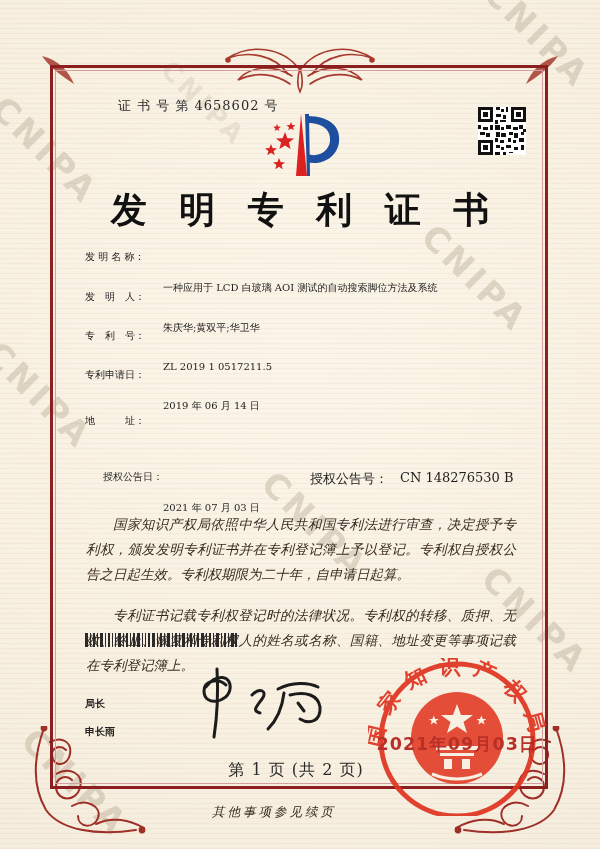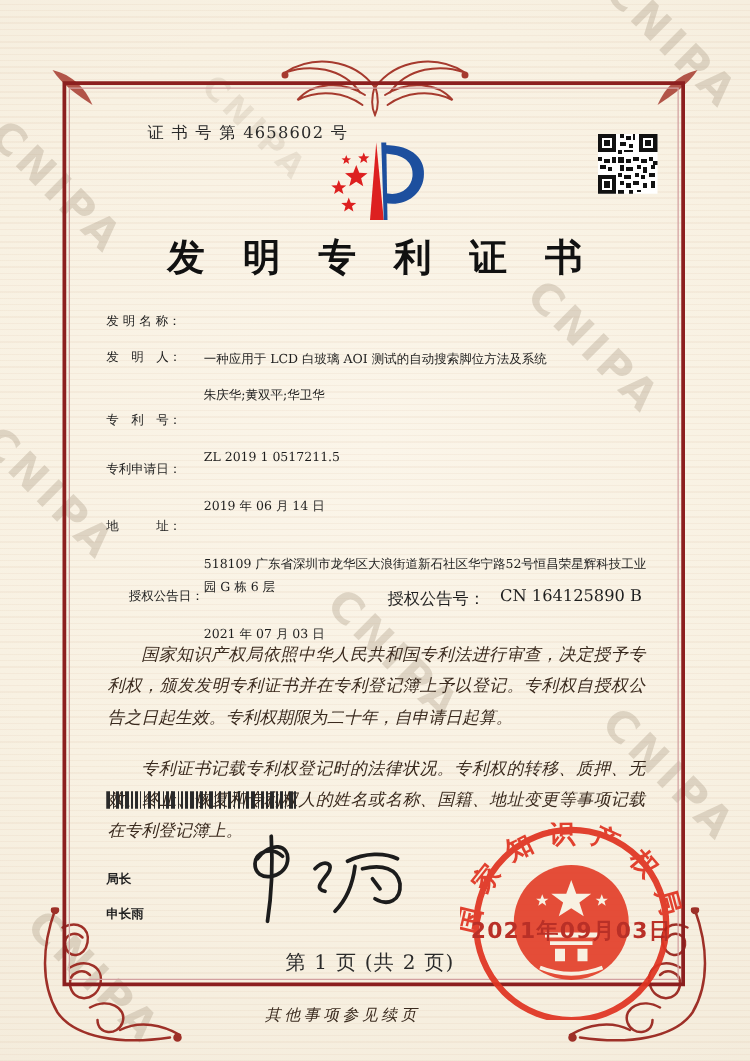--- a/index.html
+++ b/index.html
@@ -32,21 +32,21 @@
     border:1px solid #d2a0a0;
   }
   .cert-no{
     position:absolute;left:78px;top:97px;z-index:3;
     font-size:13px;color:#2a2a2a;letter-spacing:1px;margin-left:40px;
   }
   .qr{position:absolute;left:478px;top:107px;z-index:3;}
   .logo{position:absolute;left:255px;top:110px;z-index:3;}
   .title{
     position:absolute;left:0;top:186px;width:600px;z-index:3;
-    text-align:center;font-size:30px;font-weight:bold;color:#111;
+    text-align:center;font-size:36px;font-weight:bold;color:#111;
     letter-spacing:10px;text-indent:10px;
   }
   .frow{position:absolute;left:85px;z-index:3;font-size:10px;color:#1e1e1e;display:flex;}
   .frow .lab{flex:0 0 78px;white-space:nowrap;}
   .frow .val{margin-left:0;max-width:368px;line-height:19px;margin-top:28px;}
   .grant2{position:absolute;left:310px;top:470px;z-index:3;font-size:13px;color:#1e1e1e;display:flex;gap:12px;}
   .grant2 .lab{flex:0 0 78px;white-space:nowrap;}
   .bodytext{
     position:absolute;left:70px;top:496px;width:462px;z-index:3;
     font-size:13.5px;line-height:25px;color:#3a2a1e;
@@ -194,43 +194,42 @@
       <polygon points="22,14 23,16.6 25.8,16.8 23.6,18.4 24.3,21.1 22,19.6 19.7,21.1 20.4,18.4 18.2,16.8 21,16.6"></polygon>
     </g>
   </svg>
 
   <div class="title">发 明 专 利 证 书</div>
 
   <div class="frow" style="top:250px;">
     <span class="lab">发 明 名 称：</span>
     <span class="val">一种应用于 LCD 白玻璃 AOI 测试的自动搜索脚位方法及系统</span>
   </div>
-  <div class="frow" style="top:279px;">
+  <div class="frow" style="top:290px;">
     <span class="lab">发　明　人：</span>
     <span class="val">朱庆华;黄双平;华卫华</span>
   </div>
   <div class="frow" style="top:329px;">
     <span class="lab">专　利　号：</span>
     <span class="val">ZL 2019 1 0517211.5</span>
   </div>
   <div class="frow" style="top:368px;">
     <span class="lab">专利申请日：</span>
     <span class="val">2019 年 06 月 14 日</span>
   </div>
   <div class="frow" style="top:414px;">
     <span class="lab">地　　　址：</span>
-    <span class="val" style="max-width:360px;">518109 广东省深圳市龙华区大浪街道新石社区华宁路52号恒昌荣星辉科技工业园 G 栋 6 层</span>
   </div>
   <div class="frow" style="top:470px;text-align:right;">
     <span class="lab">授权公告日：</span>
     <span class="val">2021 年 07 月 03 日</span>
   </div>
   <div class="grant2">
     <span class="lab">授权公告号：</span>
-    <span class="val">CN 164125890 B</span>
+    <span class="val">CN 148276530 B</span>
   </div>
 
   <div class="bodytext">
     <p>国家知识产权局依照中华人民共和国专利法进行审查，决定授予专利权，颁发发明专利证书并在专利登记簿上予以登记。专利权自授权公告之日起生效。专利权期限为二十年，自申请日起算。</p>
     <p>专利证书记载专利权登记时的法律状况。专利权的转移、质押、无效、终止、恢复和专利权人的姓名或名称、国籍、地址变更等事项记载在专利登记簿上。</p>
   </div>
 
   <svg class="barcode" width="152" height="14" viewBox="0 0 152 14" shape-rendering="crispEdges">
     <g fill="#2a2a2a">
       <rect x="0" width="3" height="14"></rect>

